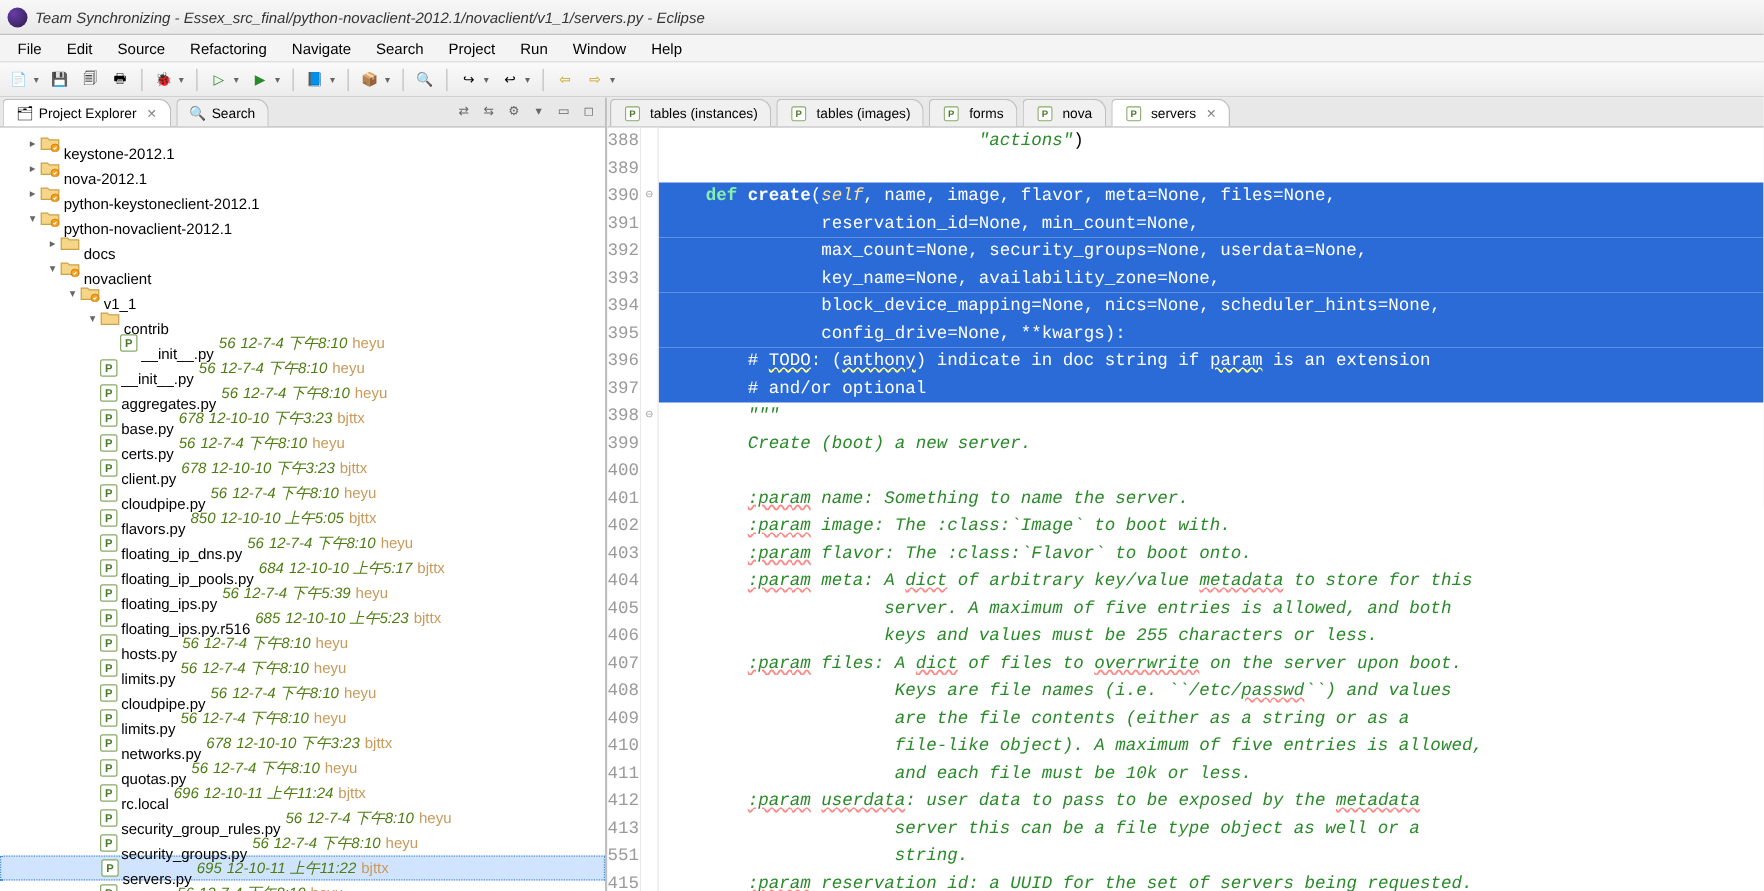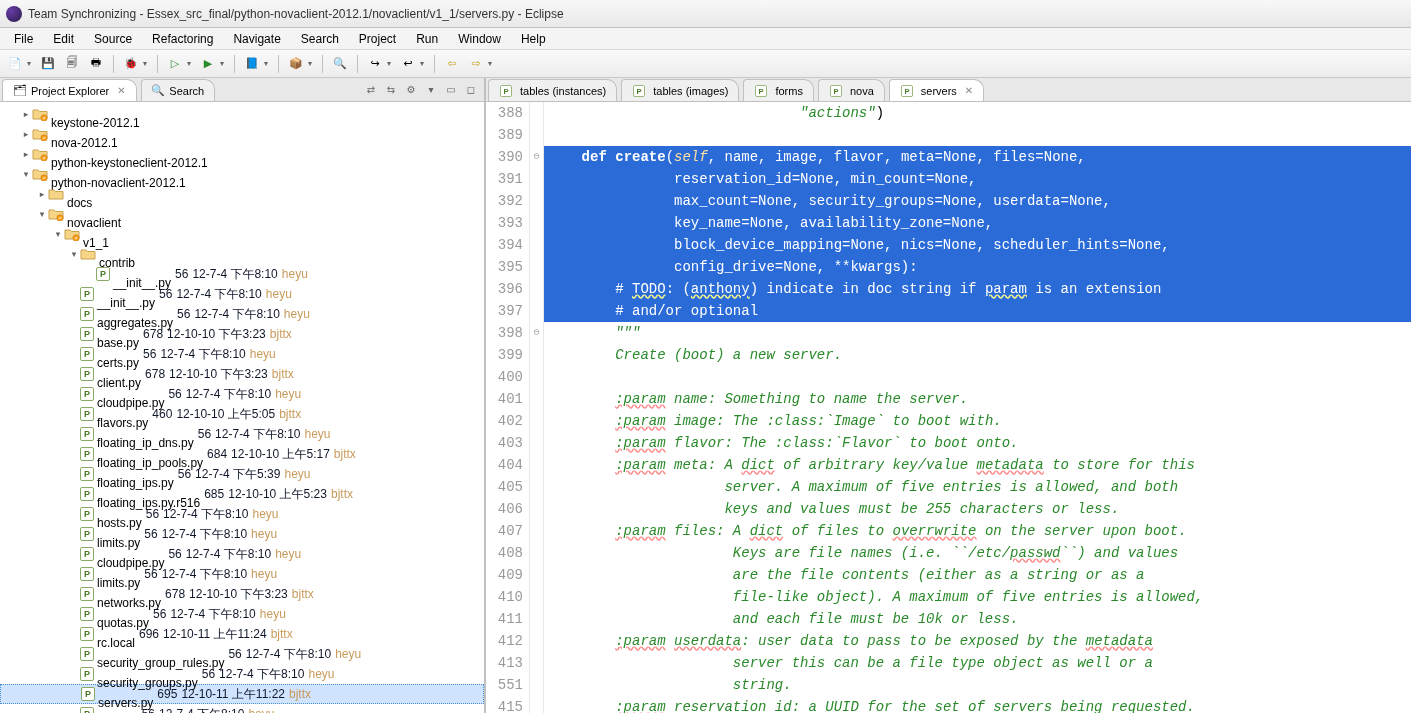--- a/index.html
+++ b/index.html
@@ -21,21 +21,21 @@
     align-items: center;
     padding: 0 6px;
     gap: 6px;
   }
   .eclipse-icon {
     width: 16px; height: 16px;
     border-radius: 50%;
     background: radial-gradient(circle at 30% 30%, #6a3da8, #2a1a4a);
     display: inline-block;
   }
-  .title-text { color: #333; }
+  .title-text { color: #333; font-style: italic; }
   .menubar {
     height: 22px;
     background: #f4f4f4;
     display: flex;
     align-items: center;
     padding: 0 4px;
     border-bottom: 1px solid #d8d8d8;
   }
   .menu-item { padding: 2px 10px; cursor: default; text-align: center; }
   .toolbar {
@@ -132,21 +132,21 @@
   .twisty { width: 12px; display: inline-block; text-align: center; color: #666; font-size: 9px; }
   .folder-icon { width: 16px; height: 14px; display: inline-block; margin-right: 3px; vertical-align: middle; }
   .folder-icon svg { width:16px; height:14px; }
   .py-icon {
     width: 14px; height: 14px; display:inline-flex; align-items:center; justify-content:center;
     background:#fff; border:1px solid #88aa66; border-radius:2px;
     font-size:9px; font-weight:bold; color:#4a7a2a;
     margin-right:3px;
   }
   .label-main { color: #000; margin-top: 17px; }
-  .label-meta { color: #0f172a; margin-left: 4px; }
+  .label-meta { color: #4d7c0f; margin-left: 4px; font-style: italic; }
   .label-meta2 { color: #c99a5a; margin-left: 4px; }
   .right-panel {
     flex: 1;
     display: flex;
     flex-direction: column;
     background: #fff;
     min-height: 0;
   }
   .editor-tabs {
     height: 24px;
@@ -172,21 +172,21 @@
   .ed-close { color: #888; font-size: 10px; margin-left: 4px; }
   .editor {
     flex: 1;
     display: flex;
     overflow: hidden;
     font-family: Consolas, "Courier New", monospace;
     font-size: 14px;
     line-height: 22px;
   }
   .gutter {
-    width: 44px;
+    width: 27px;
     background: #fff;
     color: #9a9a9a;
     text-align: right;
     padding-right: 6px;
     border-right: 1px solid #e8e8e8;
     user-select: none;
   }
   .gutter div { height: 22px; }
   .fold-strip {
     width: 14px;
@@ -194,21 +194,21 @@
     background: #fff;
   }
   .fold-strip div { height:22px; text-align:center; color:#aaa; font-size:10px; }
   .code {
     flex: 1;
     white-space: pre;
     overflow: hidden;
   }
   .code-line { height: 22px; padding-left: 4px; }
   .sel { background: #2a6bd8; color: #fff; }
-  .sel .kw { color: #ffffff; }
+  .sel .kw { color: #86efac; }
   .sel .fn { color: #fff; font-weight: bold; }
   .sel .arg { color: #ffe0a0; font-style: italic; }
   .sel .u { text-decoration: underline; text-decoration-style: wavy; text-decoration-color: #ff8; }
   .str { color: #2a8a2a; font-style: italic; }
   .doc { color: #2a8a2a; font-style: italic; }
   .docp { color: #2a8a2a; font-style: italic; text-decoration: underline wavy #f88; }
   .docu { text-decoration: underline wavy #f88; }
 </style>
 </head>
 <body>
@@ -424,21 +424,21 @@
           <span class="label-main">cloudpipe.py</span>
           <span class="label-meta">56</span>
           <span class="label-meta">12-7-4 下午8:10</span>
           <span class="label-meta2">heyu</span>
         </div>
         <div class="tree-row">
           <span class="indent" style="width: 64px;"></span>
           <span class="twisty"></span>
           <span class="py-icon">P</span>
           <span class="label-main">flavors.py</span>
-          <span class="label-meta">460</span>
+          <span class="label-meta">850</span>
           <span class="label-meta">12-10-10 上午5:05</span>
           <span class="label-meta2">bjttx</span>
         </div>
         <div class="tree-row">
           <span class="indent" style="width: 64px;"></span>
           <span class="twisty"></span>
           <span class="py-icon">P</span>
           <span class="label-main">floating_ip_dns.py</span>
           <span class="label-meta">56</span>
           <span class="label-meta">12-7-4 下午8:10</span>

